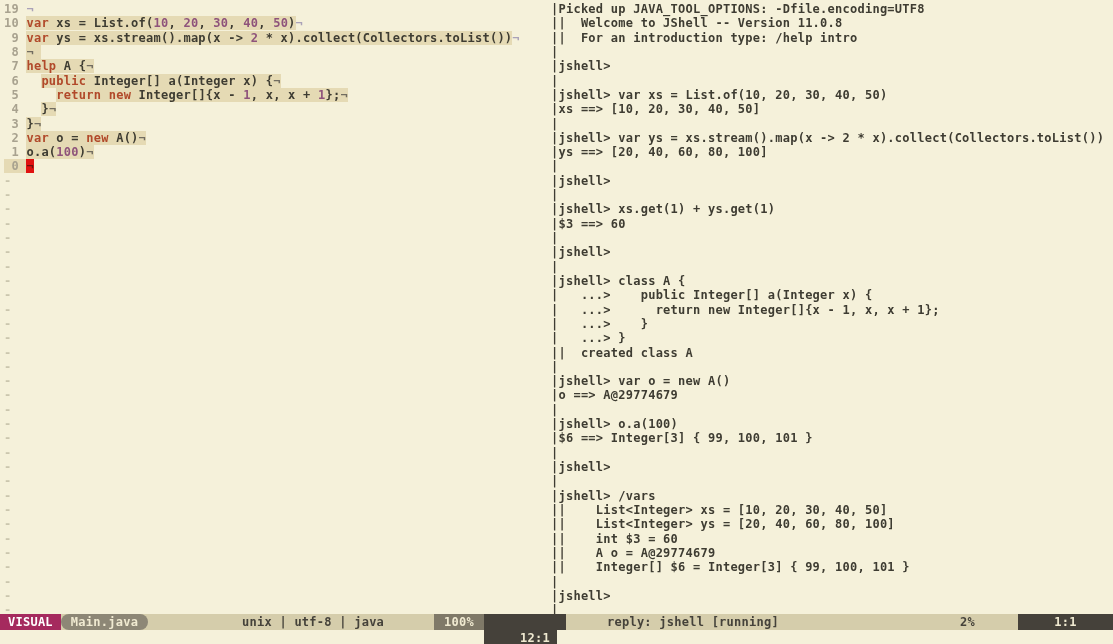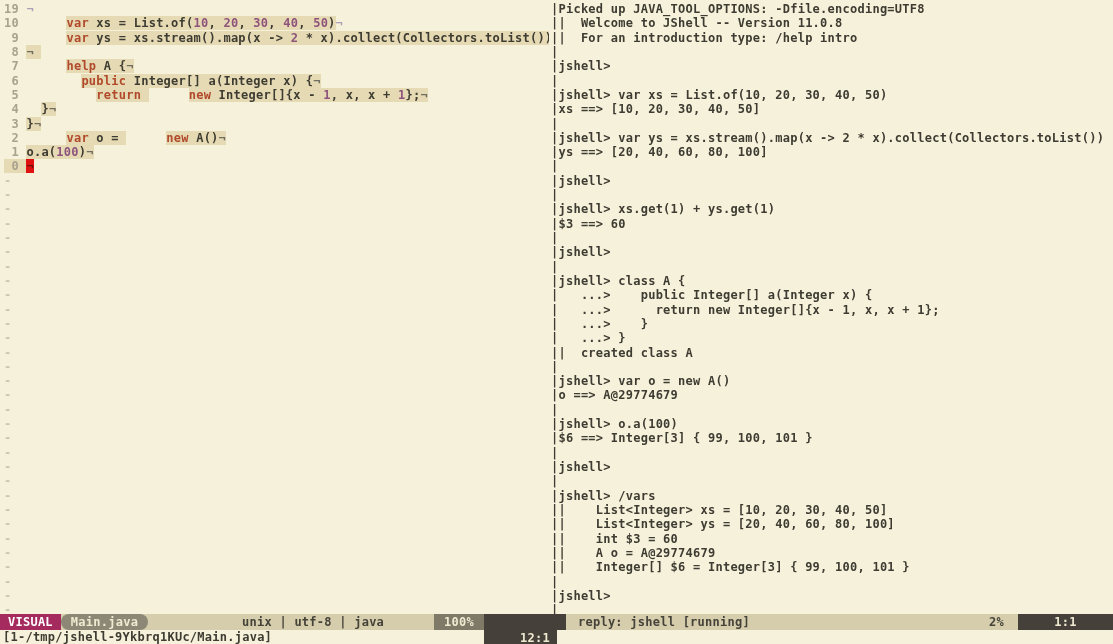--- a/index.html
+++ b/index.html
@@ -16,31 +16,31 @@
   .panes{display:flex;height:614px;overflow:hidden;}
   pre.pane{
     margin:0;
     line-height:14.32px;
     overflow:hidden;
     white-space:pre;
   }
   pre.code{width:549px;padding:2px 0 0 4px;box-sizing:border-box;}
   pre.term{width:564px;padding:2px 4px 0 2px;box-sizing:border-box;color:var(--fg);}
   .lnum{color:var(--linenr);}
-  .kw{color:var(--kw);margin-left:40px;}
+  .kw{color:var(--kw);}
   .num{color:var(--numlit);}
   .txt{color:var(--fg);}
   .eol{color:var(--eol);}
   .sel{background:var(--selbg);}
   .eol.sel{color:var(--eolsel);}
   .cur{background:var(--curbg);color:var(--curfg);}
   .fill{color:var(--filler);}
   .statusbar{height:16px;display:flex;line-height:16px;font-size:12px;}
   .status-left{width:557px;display:flex;background:var(--statustan);color:var(--statusdark);}
-  .status-right{flex:1;display:flex;background:var(--statustan);color:var(--statusdark);}
+  .status-right{flex:1;display:flex;background:var(--statustan);color:var(--statusdark);gap:29px;}
   .seg-mode{background:var(--modebg);color:#ffffff;padding:0 8px;}
   .seg-file{background:var(--filebg);color:var(--statuslight);padding:0 10px;border-radius:8px;}
   .spacer{flex:1;}
   .seg-info{padding-right:10px;}
   .seg-pct{background:var(--badgegrey);color:var(--statuslight);padding:0 10px;margin-left:40px;}
   .seg-pos{background:var(--badgedark);color:var(--statuslight);width:73px;box-sizing:border-box;text-align:right;padding:16px 7px;}
   .seg-darkcell{width:9px;background:var(--badgedark);}
   .seg-title{margin-left:12px;}
   .seg-pct2{margin-right:14px;}
   .seg-pos2{background:var(--badgedark);color:var(--statuslight);width:95px;box-sizing:border-box;text-align:center;}
@@ -150,14 +150,13 @@
       <span class="seg-pos">12:1</span>
     </div>
     <div class="status-right">
       <span class="seg-darkcell"></span>
       <span class="seg-title">reply: jshell [running]</span>
       <span class="spacer"></span>
       <span class="seg-pct2">2%</span>
       <span class="seg-pos2">1:1</span>
     </div>
   </div>
-  <div class="cmdline">[1-/tmp/jshell-9Ykbrq1KUc/Main.java]</div>
 </div>
 
 </body></html>

